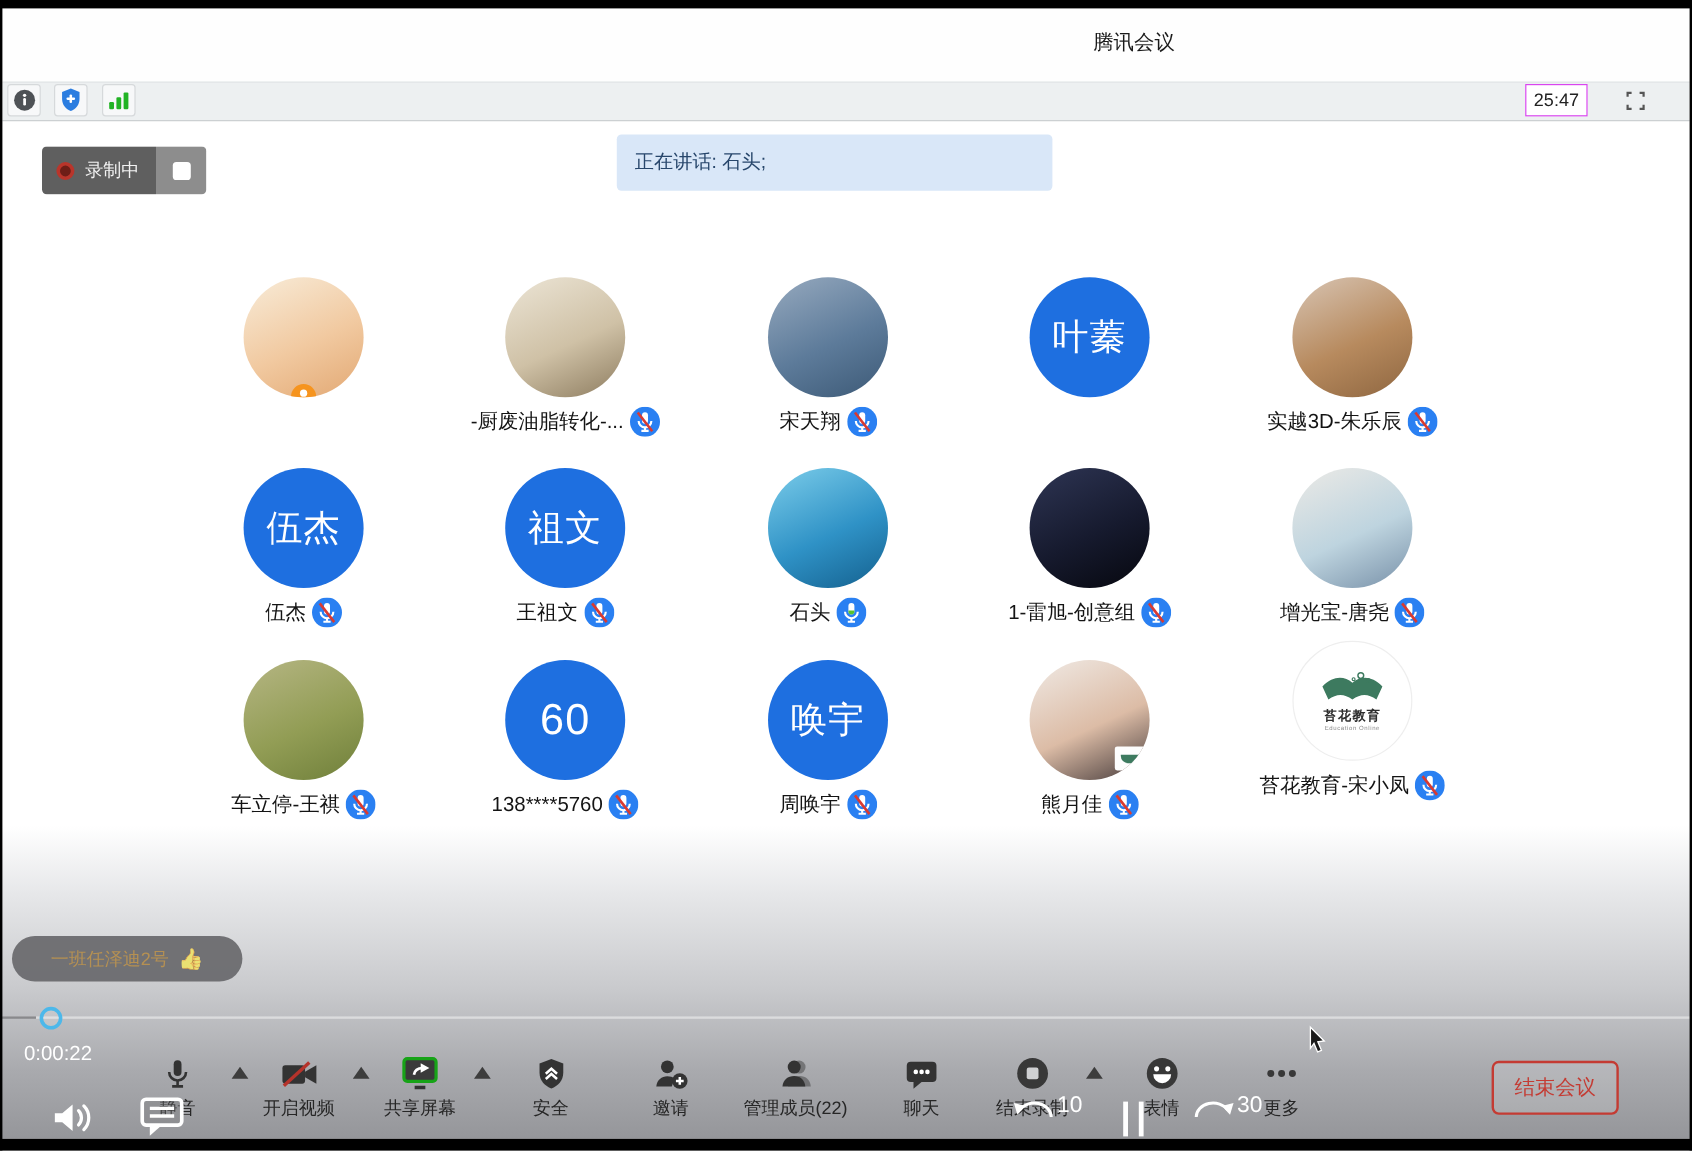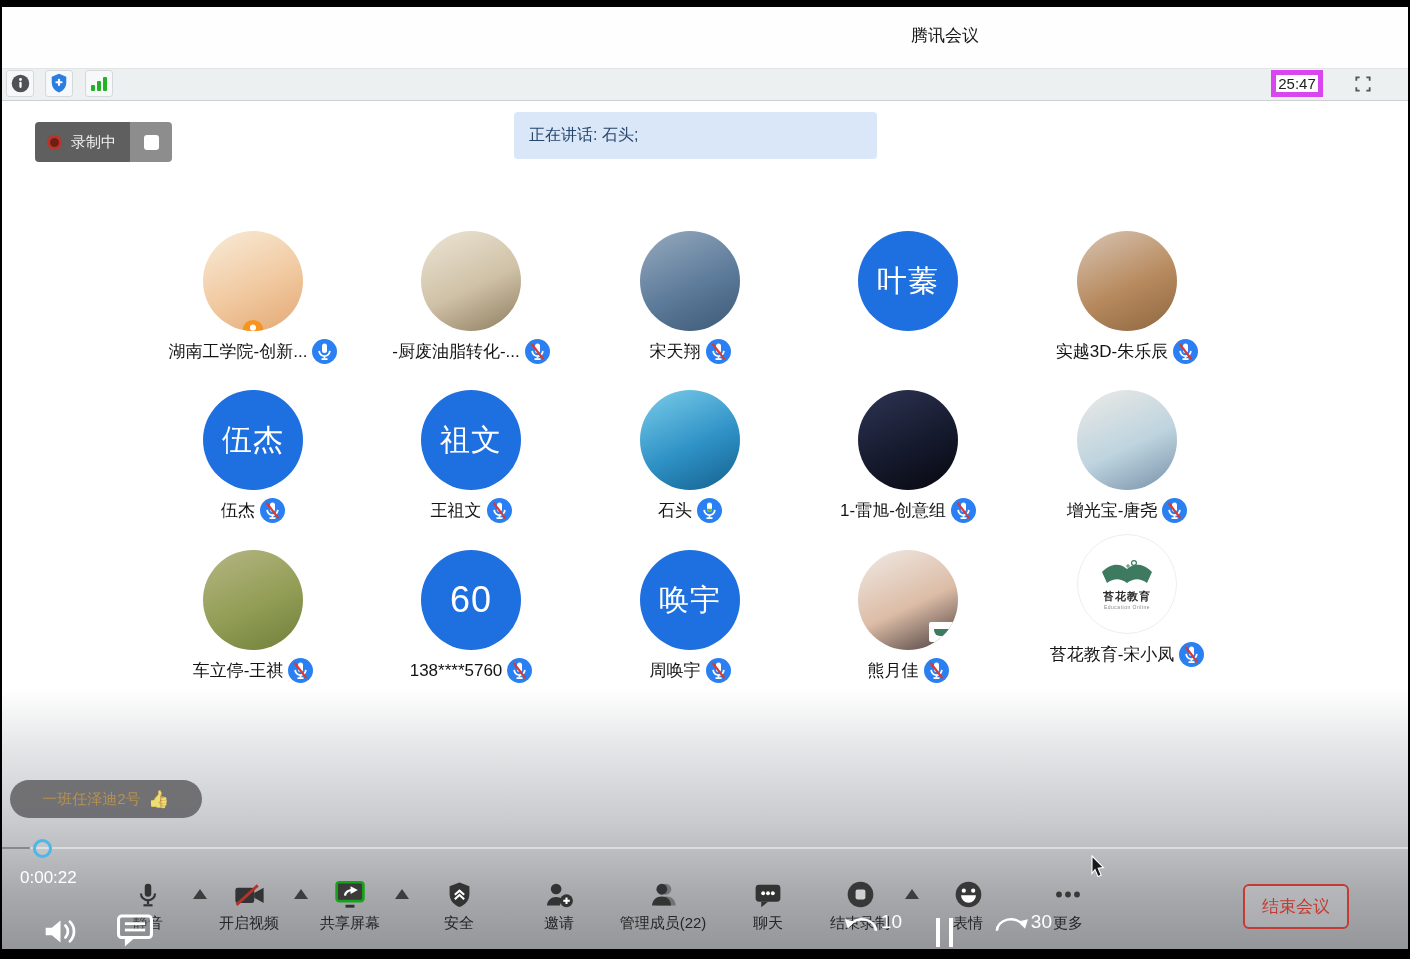--- a/index.html
+++ b/index.html
@@ -10,21 +10,21 @@
   .frame-top{left:0;top:0;width:1410px;height:7px;background:#000;z-index:9;}
   .frame-bottom{left:0;top:949px;width:1410px;height:10px;background:#000;z-index:9;}
   .frame-left{left:0;top:0;width:2px;height:959px;background:#000;z-index:9;}
   .frame-right{left:1408px;top:0;width:2px;height:959px;background:#000;z-index:9;}
   
   .titlebar{left:2px;top:7px;width:1406px;height:61px;background:#fefefe;}
   .title{left:810px;top:24px;width:270px;text-align:center;font-size:17px;color:#1a1a1a;}
   
   .ctrlstrip{left:2px;top:68px;width:1406px;height:33px;background:#edf0f1;border-top:1px solid #e2e5e6;border-bottom:1px solid #ccd0d2;}
   .strip-btn{top:70px;width:28px;height:27px;background:#f7f8f9;border:1px solid #d6d9db;border-radius:3px;display:flex;align-items:center;justify-content:center;}
-  .timer-box{left:1271px;top:70px;width:52px;height:27px;background:#fff;border:5px solid #d946ef;display:flex;align-items:center;justify-content:center;font-size:15px;color:#222;}
+  .timer-box{left:1271px;top:70px;width:52px;height:27px;background:#fff;border:1px solid #d946ef;display:flex;align-items:center;justify-content:center;font-size:15px;color:#222;}
   .fs-btn{left:1347px;top:70px;width:31px;height:27px;display:flex;align-items:center;justify-content:center;}
   
   .rec-pill{left:35px;top:122px;height:40px;display:flex;border-radius:4px;overflow:hidden;z-index:2;}
   .rec-left{display:flex;align-items:center;gap:9px;background:#5f5f5f;padding:0 14px 0 12px;}
   .rec-dot{width:15px;height:15px;border-radius:50%;border:3px solid #b9352b;background:#6e1e17;}
   .rec-label{color:#f2f2f2;font-size:15px;}
   .rec-stop{width:42px;background:#8d8d8d;display:flex;align-items:center;justify-content:center;}
   .rec-stop-square{width:15px;height:15px;background:#fff;border-radius:3px;}
   
   .banner{left:514px;top:112px;width:363px;height:47px;background:#d9e7f8;border-radius:4px;display:flex;align-items:center;padding-left:15px;font-size:16px;color:#27466b;z-index:2;}
@@ -122,30 +122,20 @@
   <div id="grid">
     <div class="abs tile" style="left: 144px; top: 231px;">
       <div class="avatar" style="background: linear-gradient(155deg, rgb(248, 236, 217) 0%, rgb(241, 201, 160) 55%, rgb(226, 168, 115) 100%);">
 
       <span class="host-badge"><svg width="21" height="21" viewBox="0 0 20 20">
               <circle cx="10" cy="10" r="10" fill="#f6941e"></circle>
               <circle cx="10" cy="7.3" r="2.9" fill="#fff"></circle>
               <path d="M4.4 15.6c.8-3.1 2.9-4.6 5.6-4.6s4.8 1.5 5.6 4.6z" fill="#fff"></path>
             </svg></span>
         </div>
-      <div class="name-row">
-        <span class="pname">湖南工学院-创新...</span>
-        <span class="mic"><svg width="25" height="25" viewBox="0 0 24 24">
-              <circle cx="12" cy="12" r="12" fill="#2a80f2"></circle>
-              <rect x="9.6" y="4.3" width="4.8" height="9.2" rx="2.4" fill="#fff"></rect>
-              <path d="M6.9 11.4a5.1 5.1 0 0 0 10.2 0" stroke="#fff" stroke-width="1.7" fill="none"></path>
-              <line x1="12" y1="16.6" x2="12" y2="18.7" stroke="#fff" stroke-width="1.7"></line>
-              <line x1="9.1" y1="19.3" x2="14.9" y2="19.3" stroke="#fff" stroke-width="1.7"></line>
-            </svg></span>
-      </div>
     </div>
 
     <div class="abs tile" style="left: 362px; top: 231px;">
       <div class="avatar" style="background: linear-gradient(155deg, rgb(236, 229, 214) 0%, rgb(207, 193, 166) 55%, rgb(141, 124, 95) 100%);">
         
       </div>
       <div class="name-row">
         <span class="pname">-厨废油脂转化-...</span>
         <span class="mic"><svg width="25" height="25" viewBox="0 0 24 24">
               <circle cx="12" cy="12" r="12" fill="#2a80f2"></circle>

